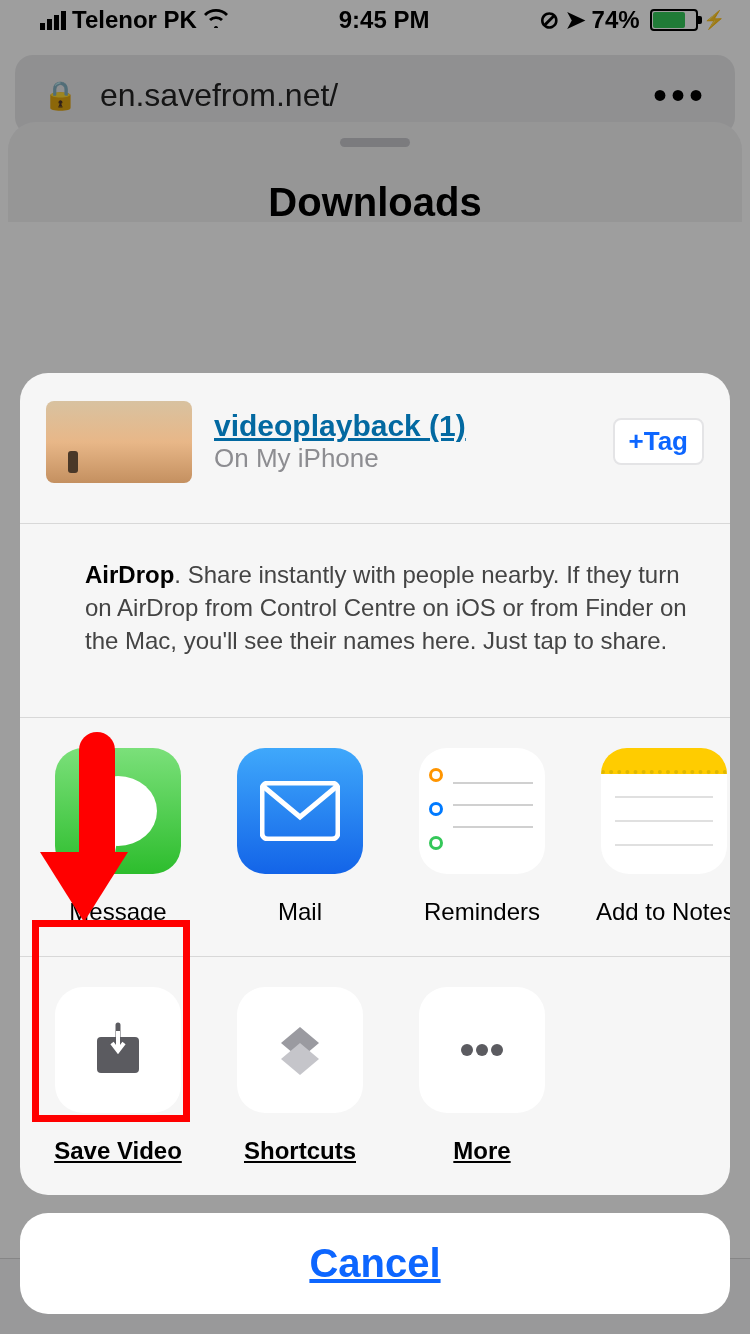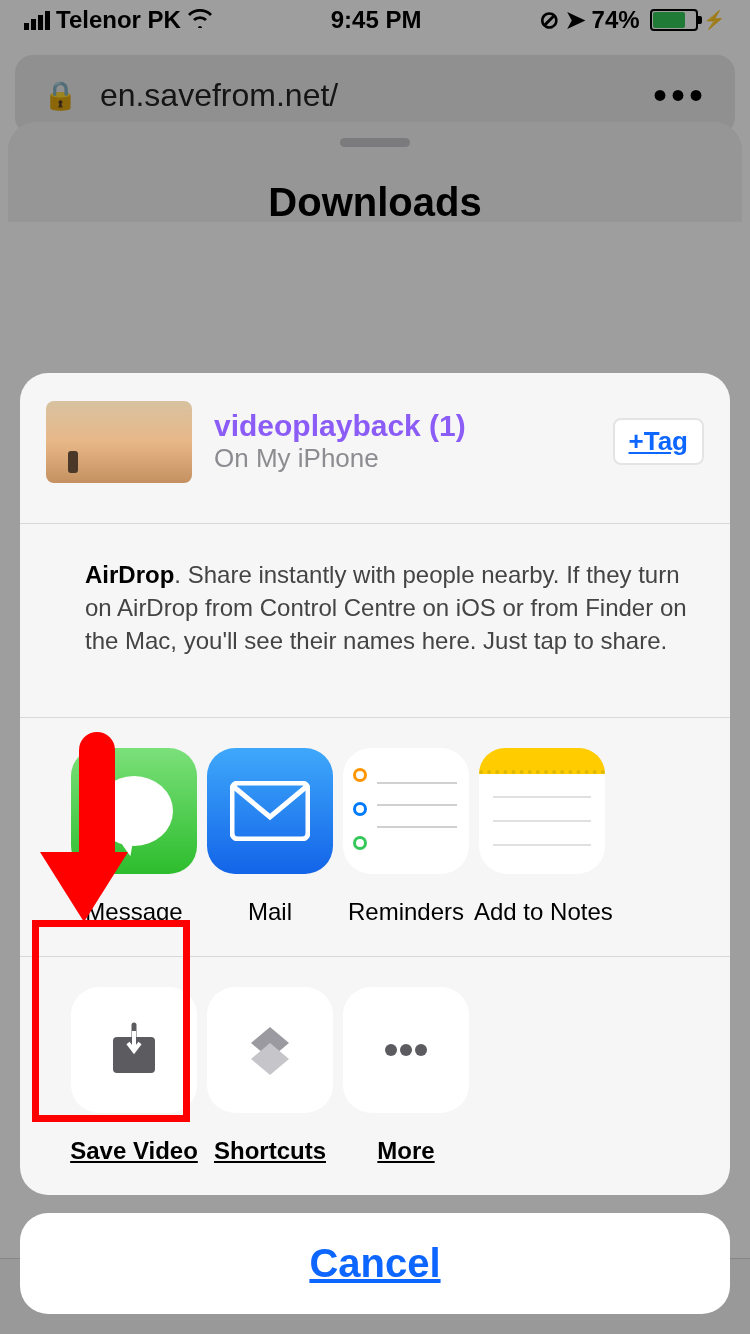--- a/index.html
+++ b/index.html
@@ -1,19 +1,19 @@
 <!DOCTYPE html>
 <html><head>
 <meta charset="utf-8">
 <style>
 * { margin:0; padding:0; box-sizing:border-box; font-family:-apple-system,BlinkMacSystemFont,"Helvetica Neue",sans-serif; }
 body { width:750px; height:1334px; background:#fff; position:relative; overflow:hidden; }
 
 
-.status-bar { position:absolute; top:0; left:0; right:0; height:40px; display:flex; align-items:center; justify-content:space-between; padding:0 24px; font-size:24px; font-weight:600;text-align:center; }
+.status-bar { position:absolute; top:0; left:16px; right:0; height:40px; display:flex; align-items:center; justify-content:space-between; padding:0 24px; font-size:24px; font-weight:600;text-align:center; }
 .status-left, .status-right { display:flex; align-items:center; gap:6px; }
 .signal { display:flex; align-items:flex-end; gap:2px; }
 .signal span { width:5px; background:#000; display:block; }
 .signal span:nth-child(1){height:7px;} .signal span:nth-child(2){height:11px;} .signal span:nth-child(3){height:15px;} .signal span:nth-child(4){height:19px;}
 .battery { width:48px; height:22px; border:2px solid #000; border-radius:4px; position:relative; margin-left:4px; }
 .battery::after { content:''; position:absolute; right:-6px; top:5px; width:4px; height:8px; background:#000; border-radius:0 2px 2px 0; }
 .battery-fill { position:absolute; left:1px; top:1px; bottom:1px; width:74%; background:#35c759; border-radius:2px; }
 
 
 .addr-wrap { position:absolute; top:55px; left:15px; right:15px; height:80px; background:#e9e9eb; border-radius:18px; display:flex; align-items:center; padding:0 28px; }
@@ -37,33 +37,33 @@
 
 
 .sheet { position:absolute; left:20px; right:20px; bottom:20px; }
 .panel { background:#f6f6f6; border-radius:28px; overflow:hidden; margin-bottom:18px; }
 
 
 .fhead { display:flex; padding:28px 26px 40px; align-items:center; }
 .thumb { width:146px; height:82px; border-radius:8px; background:linear-gradient(to bottom,#d8c2a0 0%,#e8b788 50%,#c49060 100%); position:relative; margin-right:22px; }
 .thumb::before { content:''; position:absolute; left:22px; bottom:10px; width:10px; height:22px; background:#4a3828; border-radius:3px; }
 .ftxt { flex:1; }
-.fname { font-size:30px; font-weight:700; color:#8b5cf6; margin-bottom:0; }
+.fname { font-size:30px; font-weight:700; color:#0369a1; margin-bottom:0;text-decoration:underline; }
 .floc { font-size:26px; color:#8d8d91; }
-.tag { border:2px solid #e4e4e6; padding:6px 14px; border-radius:8px; font-size:26px; font-weight:700; color:#0d66ff; text-decoration:underline; background:#fff; }
+.tag { border:2px solid #e4e4e6; padding:6px 14px; border-radius:8px; font-size:26px; font-weight:700; color:#0d66ff; background:#fff; }
 
 .divider { height:1px; background:#d8d8d8; }
 
 
 .airdrop { display:flex; padding:34px 35px 60px; gap:30px; }
 .airdrop-text { font-size:24px; color:#444; line-height:1.38; }
 .airdrop-text b { font-weight:700; color:#000; }
 
 
-.apps, .actions { display:flex; padding:30px 0 30px 46px; overflow:hidden; }
+.apps, .actions { display:flex; padding:30px 0 30px 30px; gap:46px; overflow:hidden; }
 .app { width:136px; text-align:center; flex-shrink:0; }
 .app-icon { width:126px; height:126px; border-radius:28px; margin:0 auto 24px; position:relative; }
 .app-label { font-size:24px; color:#000; white-space:nowrap; }
 .msg { background:linear-gradient(#7be07a,#2dbd2d); display:flex; align-items:center; justify-content:center; }
 .msg .bubble { width:78px; height:70px; background:#fff; border-radius:50%; position:relative; }
 .msg .bubble::after { content:''; position:absolute; bottom:-8px; left:10px; width:0; height:0; border:14px solid transparent; border-top-color:#fff; border-right-color:#fff; transform:rotate(10deg);}
 .mail { background:linear-gradient(#3fa8fb,#1364e8); display:flex; align-items:center; justify-content:center; }
 .rem { background:#fff; padding:14px 12px; }
 .rem .line{ height:2px; background:#d0d0d0; margin:20px 0 0 22px;}
 .rem .dot{ position:absolute; width:14px; height:14px; border-radius:50%; border:3px solid; background:#fff;}

